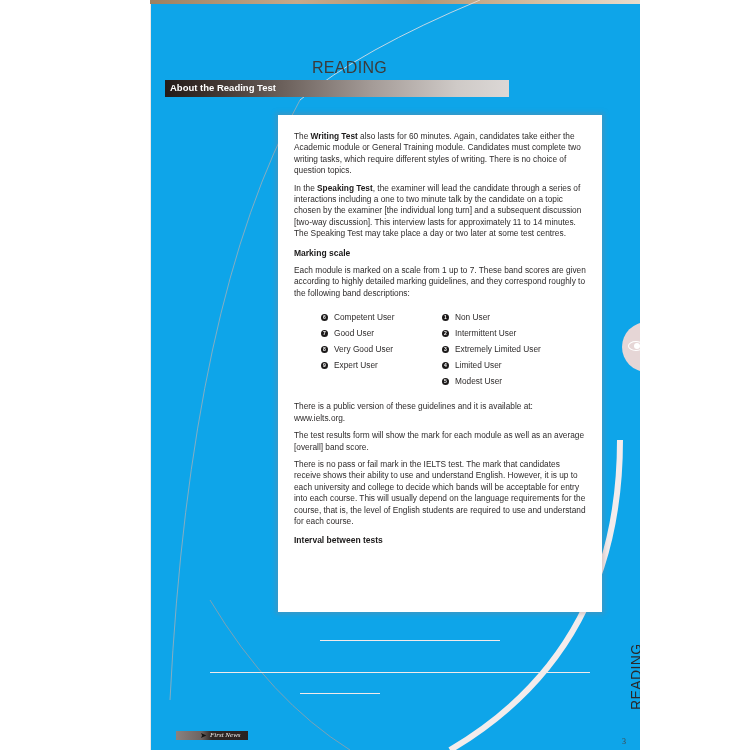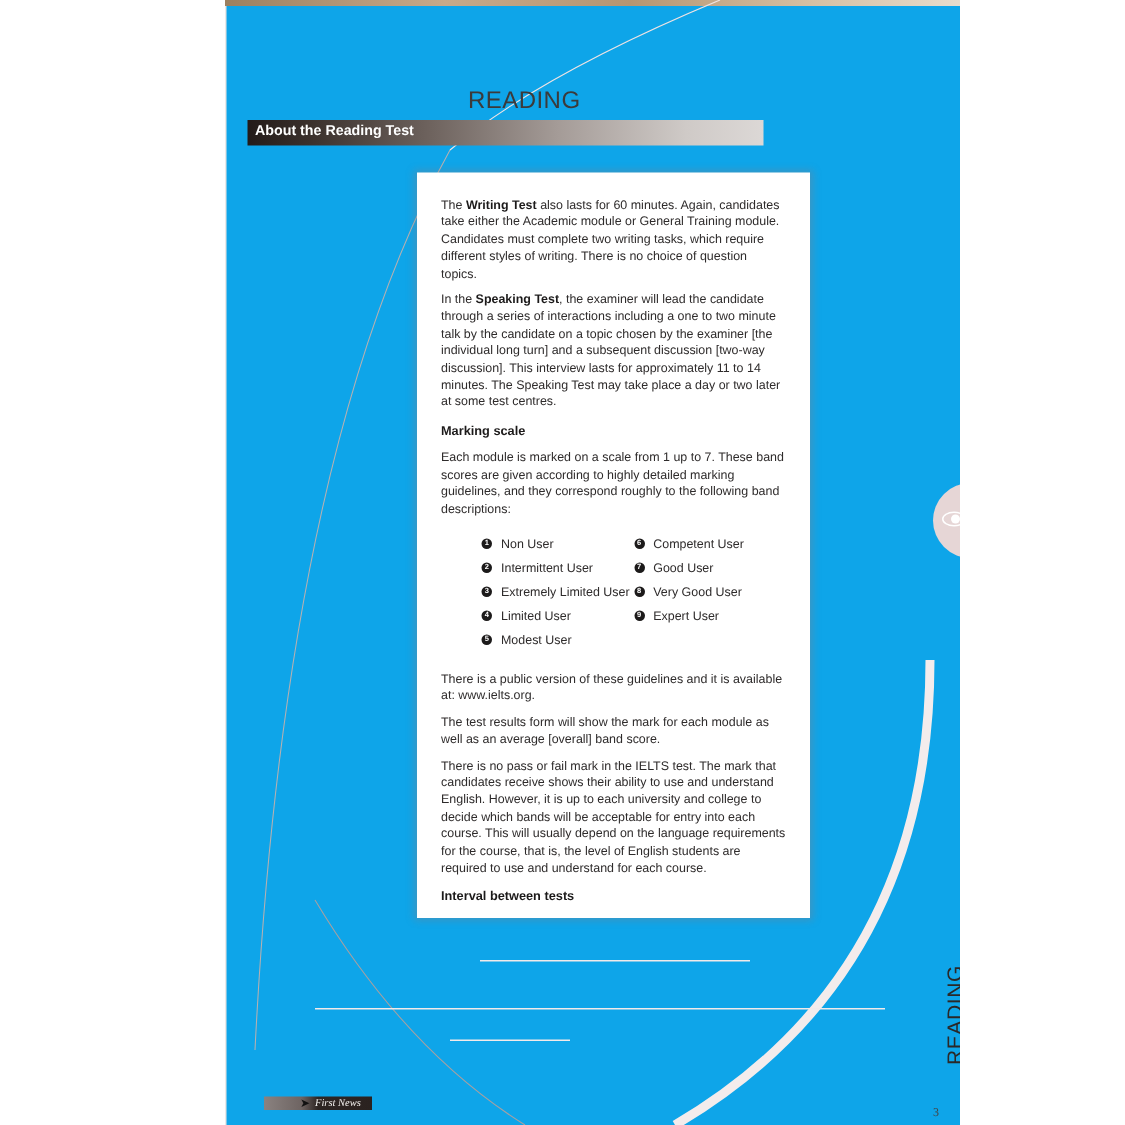--- a/index.html
+++ b/index.html
@@ -64,21 +64,21 @@
       top: 2px;
       font-size: 9.5px;
       font-weight: bold;
       color: #ffffff;
       font-family: "Liberation Sans", sans-serif;
     }
     .card {
       position: absolute;
       left: 128px;
       top: 115px;
-      width: 262px;
+      width: 324px;
       height: 497px;
       background: #ffffff;
       box-shadow: 0 0 5px 2px rgba(150, 120, 120, 0.35);
       box-sizing: border-box;
       padding: 16px 16px 0 16px;
       font-family: "Liberation Sans", sans-serif;
       font-size: 8.3px;
       line-height: 11.4px;
       color: #2e2b2b;
     }
@@ -227,56 +227,56 @@
       <p><span>The </span><b>Writing Test</b><span> also lasts for 60 minutes. Again, candidates take either the Academic module or General Training module. Candidates must complete two writing tasks, which require different styles of writing. There is no choice of question topics.</span></p>
 
       <p><span>In the </span><b>Speaking Test</b><span>, the examiner will lead the candidate through a series of interactions including a one to two minute talk by the candidate on a topic chosen by the examiner [the individual long turn] and a subsequent discussion [two-way discussion]. This interview lasts for approximately 11 to 14 minutes. The Speaking Test may take place a day or two later at some test centres.</span></p>
 
       <h4>Marking scale</h4>
       <p>Each module is marked on a scale from 1 up to 7. These band scores are given according to highly detailed marking guidelines, and they correspond roughly to the following band descriptions:</p>
 
       <div class="scale">
         <div class="scale-col">
           <div class="scale-item">
+              <span class="num-icon">6</span>
+              <span>Competent User</span>
+            </div>
+          <div class="scale-item">
+              <span class="num-icon">7</span>
+              <span>Good User</span>
+            </div>
+          <div class="scale-item">
+              <span class="num-icon">8</span>
+              <span>Very Good User</span>
+            </div>
+          <div class="scale-item">
+              <span class="num-icon">9</span>
+              <span>Expert User</span>
+            </div>
+        </div>
+        <div class="scale-col">
+          <div class="scale-item">
               <span class="num-icon">1</span>
               <span>Non User</span>
             </div>
           <div class="scale-item">
               <span class="num-icon">2</span>
               <span>Intermittent User</span>
             </div>
           <div class="scale-item">
               <span class="num-icon">3</span>
               <span>Extremely Limited User</span>
             </div>
           <div class="scale-item">
               <span class="num-icon">4</span>
               <span>Limited User</span>
             </div>
           <div class="scale-item">
               <span class="num-icon">5</span>
               <span>Modest User</span>
-            </div>
-        </div>
-        <div class="scale-col">
-          <div class="scale-item">
-              <span class="num-icon">6</span>
-              <span>Competent User</span>
-            </div>
-          <div class="scale-item">
-              <span class="num-icon">7</span>
-              <span>Good User</span>
-            </div>
-          <div class="scale-item">
-              <span class="num-icon">8</span>
-              <span>Very Good User</span>
-            </div>
-          <div class="scale-item">
-              <span class="num-icon">9</span>
-              <span>Expert User</span>
             </div>
         </div>
       </div>
 
       <p>There is a public version of these guidelines and it is available at: www.ielts.org.</p>
       <p>The test results form will show the mark for each module as well as an average [overall] band score.</p>
 
       <p>There is no pass or fail mark in the IELTS test. The mark that candidates receive shows their ability to use and understand English. However, it is up to each university and college to decide which bands will be acceptable for entry into each course. This will usually depend on the language requirements for the course, that is, the level of English students are required to use and understand for each course.</p>
 
       <h4>Interval between tests</h4>

